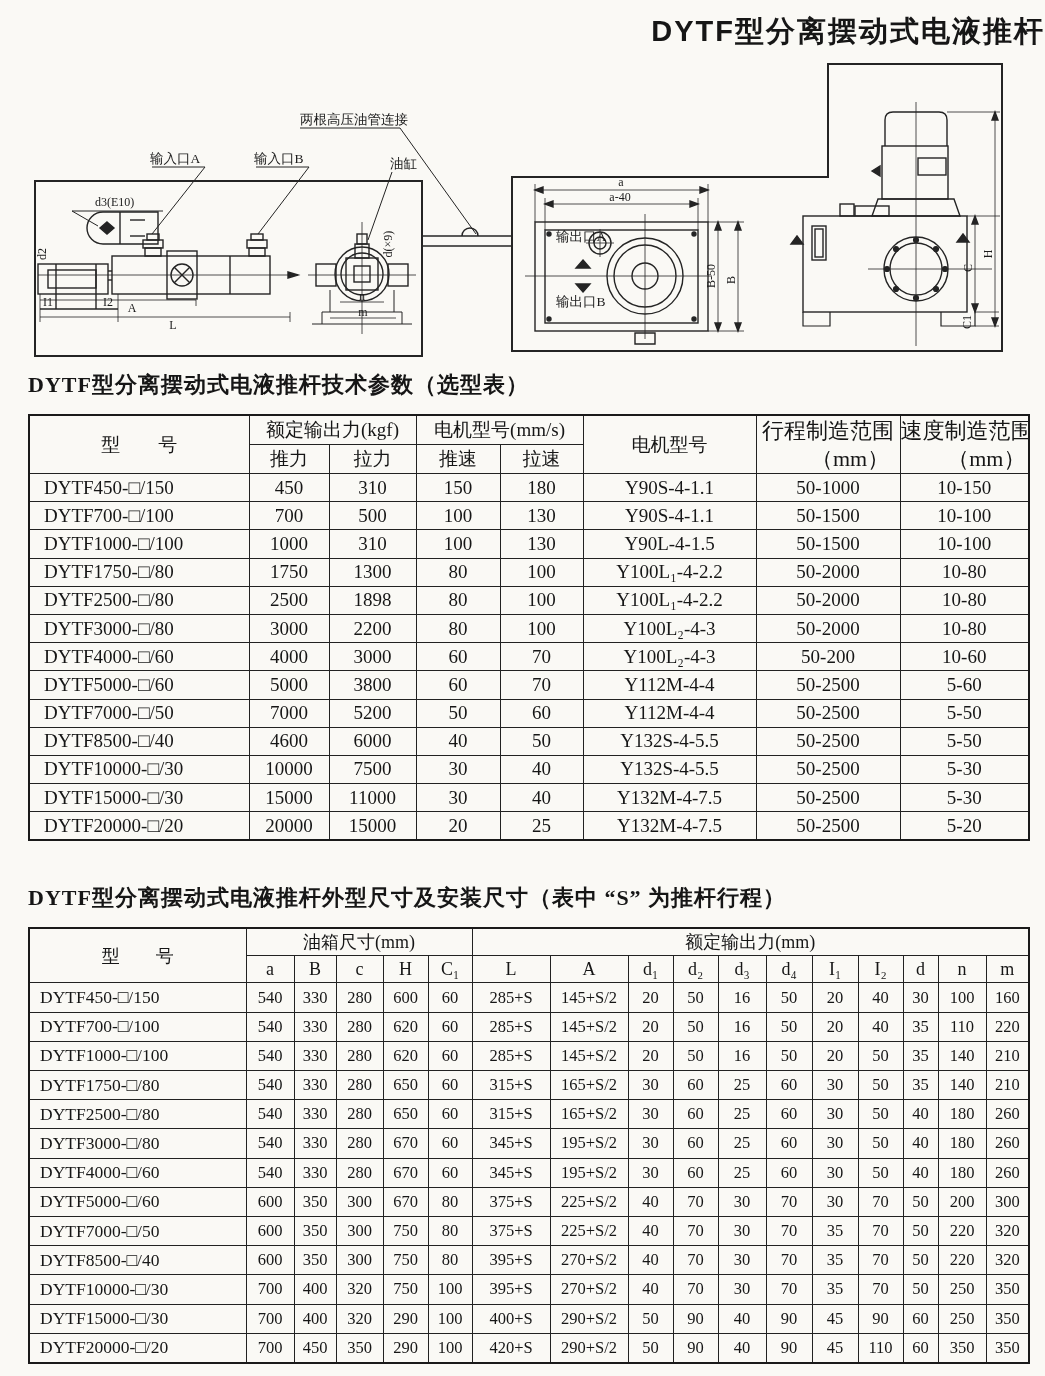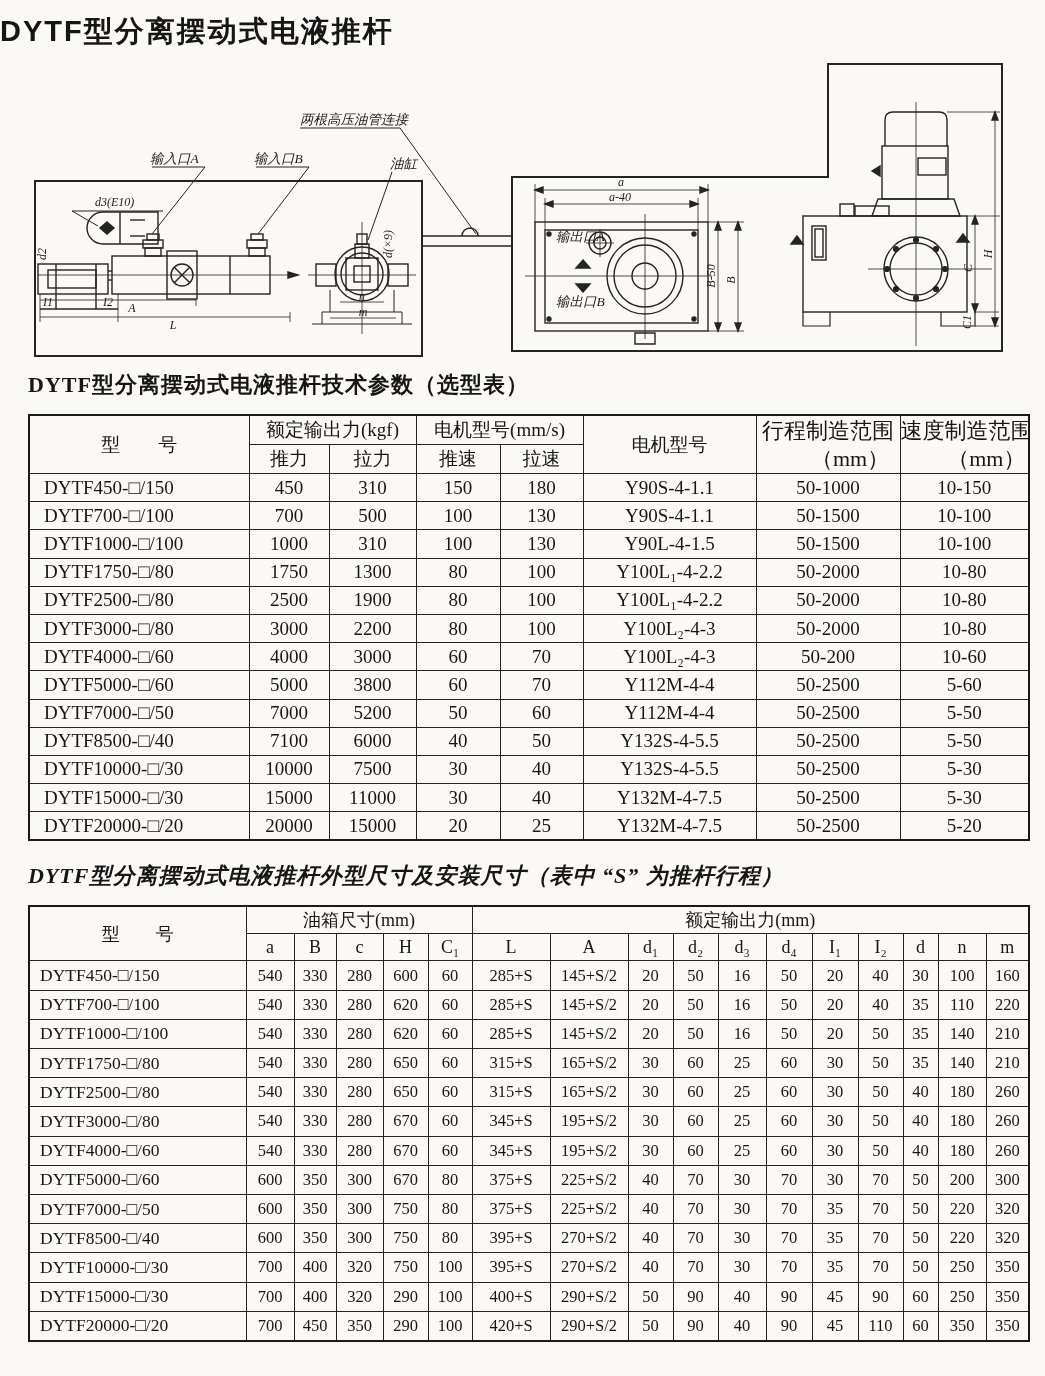--- a/index.html
+++ b/index.html
@@ -6,37 +6,37 @@
   body{
     width:1045px;height:1376px;
     background:#faf9f5;
     color:#161616;
     font-family:"Liberation Serif", serif;
     position:relative;
     overflow:hidden;
   }
   .page-title{
     margin:12px 0 0 0;
-    text-align:left;
+    text-align:right;
     font-family:"Liberation Sans", sans-serif;
     font-weight:bold;
     font-size:29px;
     letter-spacing:2px;
   }
-  .diagram-wrap{width:907px;height:308px;margin-top:2px;font-style:italic;}
+  .diagram-wrap{width:907px;height:308px;margin-top:2px;}
   svg text{font-family:"Liberation Serif", serif;fill:#1b1b1b;}
   .svg-cn{font-size:13.5px;}
   .svg-dim{font-size:12px;}
   .section-heading{
     margin:8px 0 0 28px;
     font-size:22px;
     font-weight:bold;
     letter-spacing:1px;
   }
-  .section-heading.second{margin-top:20px;font-style:italic;}
+  .section-heading.second{margin-top:42px;}
   table{
     border-collapse:collapse;
     margin:14px 0 0 28px;
     width:997px;
     table-layout:fixed;
     background:transparent;
   }
   th,td{
     border:1.8px solid #222;
     text-align:center;
@@ -306,21 +306,21 @@
         <td class="num">1300</td>
         <td class="num">80</td>
         <td class="num">100</td>
         <td class="num">Y100L₁-4-2.2</td>
         <td class="num">50-2000</td>
         <td class="num">10-80</td>
       </tr>
       <tr>
         <td class="model">DYTF2500-□/80</td>
         <td class="num">2500</td>
-        <td class="num">1900</td>
+        <td class="num">1898</td>
         <td class="num">80</td>
         <td class="num">100</td>
         <td class="num">Y100L₁-4-2.2</td>
         <td class="num">50-2000</td>
         <td class="num">10-80</td>
       </tr>
       <tr>
         <td class="model">DYTF3000-□/80</td>
         <td class="num">3000</td>
         <td class="num">2200</td>
@@ -355,21 +355,21 @@
         <td class="num">7000</td>
         <td class="num">5200</td>
         <td class="num">50</td>
         <td class="num">60</td>
         <td class="num">Y112M-4-4</td>
         <td class="num">50-2500</td>
         <td class="num">5-50</td>
       </tr>
       <tr>
         <td class="model">DYTF8500-□/40</td>
-        <td class="num">7100</td>
+        <td class="num">4600</td>
         <td class="num">6000</td>
         <td class="num">40</td>
         <td class="num">50</td>
         <td class="num">Y132S-4-5.5</td>
         <td class="num">50-2500</td>
         <td class="num">5-50</td>
       </tr>
       <tr>
         <td class="model">DYTF10000-□/30</td>
         <td class="num">10000</td>

